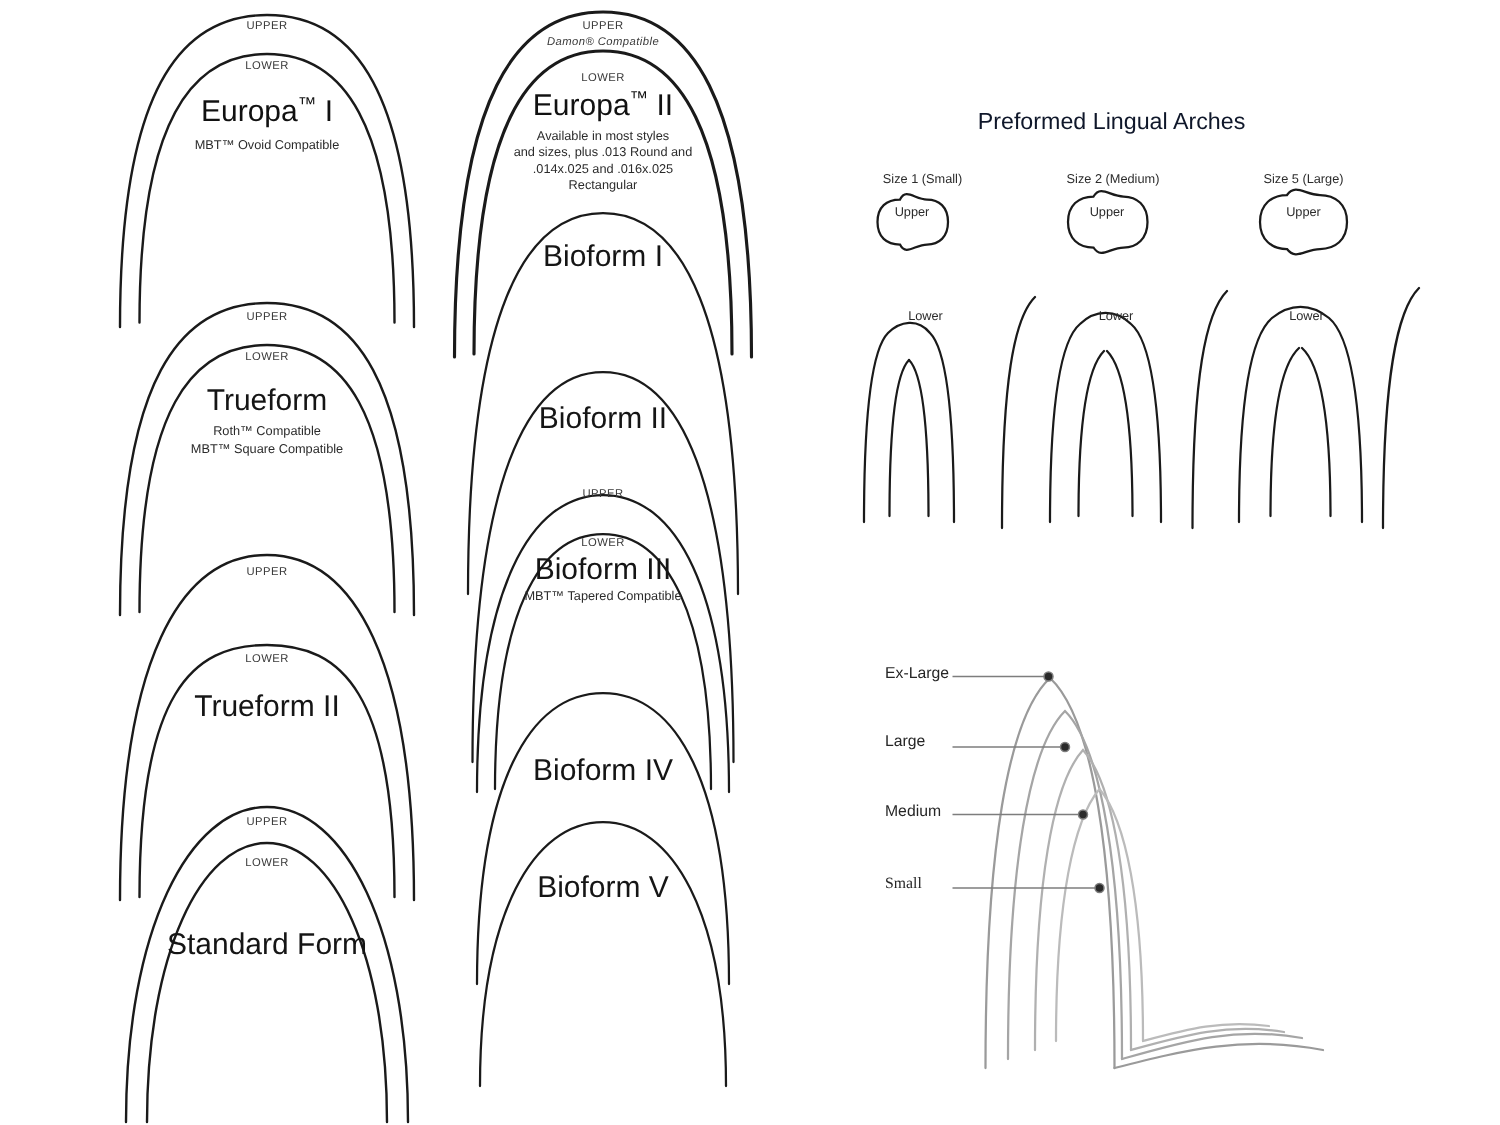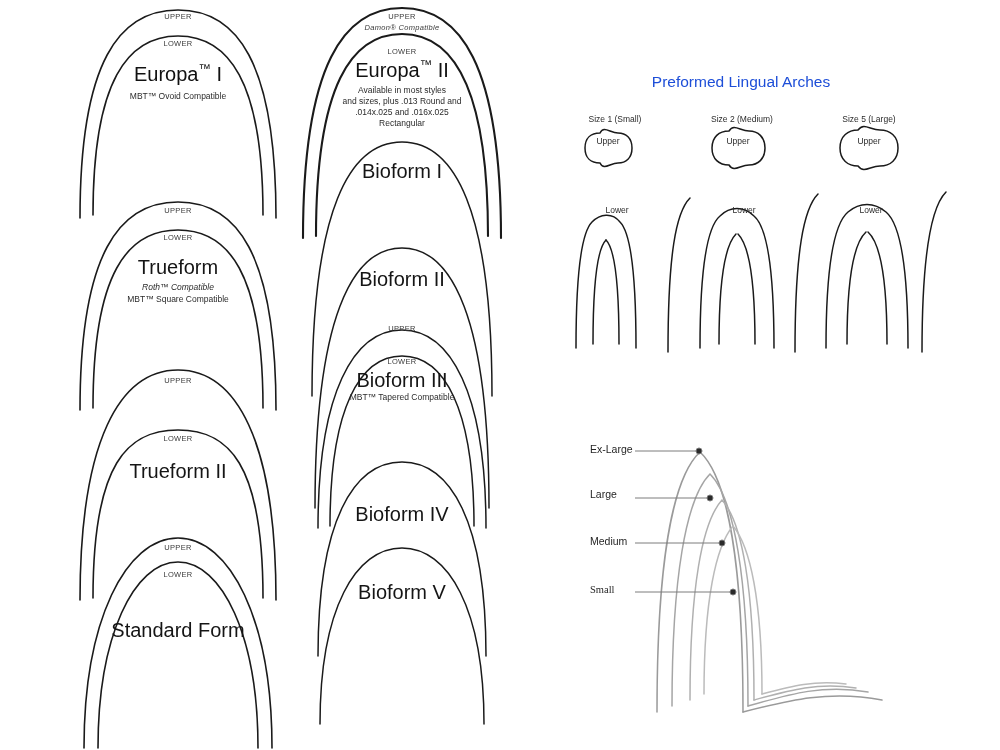--- a/index.html
+++ b/index.html
@@ -37,21 +37,21 @@
     white-space: nowrap;
     line-height: 1.25;
     color: #1b1b1b;
   }
 
   .lbl.tiny   { font-size: 7.5px;  letter-spacing: 0.3px; color: #3a3a3a; }
   .lbl.small  { font-size: 8.5px;  color: #2b2b2b; }
   .lbl.med    { font-size: 10.5px; color: #262626; }
   .lbl.name   { font-size: 20px;   color: #151515; }
   .lbl.name-lg{ font-size: 20px;   color: #111111; }
-  .lbl.section{ font-size: 15.5px; color: #1d4ed8; }
+  .lbl.section{ font-size: 15.5px; color: #0f172a; }
   .lbl.italic { font-style: italic; }
 
   .lbl sup { font-size: 0.62em; vertical-align: super; }
 
   .ctr { transform: translateX(-50%); }
   .lft { transform: none; }
 </style>
 </head>
 <body>
 
@@ -134,21 +134,21 @@
   <div class="lbl tiny ctr" style="left:178px; top:12px;">UPPER</div>
   <div class="lbl tiny ctr" style="left:178px; top:39px;">LOWER</div>
   <div class="lbl name-lg ctr" style="left:178px; top:62px;">
     <span>Europa</span><sup>™</sup><span> I</span>
   </div>
   <div class="lbl small ctr" style="left:178px; top:91px;">MBT™ Ovoid Compatible</div>
 
   <div class="lbl tiny ctr" style="left:178px; top:206px;">UPPER</div>
   <div class="lbl tiny ctr" style="left:178px; top:233px;">LOWER</div>
   <div class="lbl name ctr" style="left:178px; top:255px;">Trueform</div>
-  <div class="lbl small ctr" style="left:178px; top:282px;font-style:italic;">Roth™ Compatible</div>
+  <div class="lbl small ctr" style="left:178px; top:282px;">Roth™ Compatible</div>
   <div class="lbl small ctr" style="left:178px; top:294px;">MBT™ Square Compatible</div>
 
   <div class="lbl tiny ctr" style="left:178px; top:376px;">UPPER</div>
   <div class="lbl tiny ctr" style="left:178px; top:434px;">LOWER</div>
   <div class="lbl name ctr" style="left:178px; top:459px;">Trueform II</div>
 
   <div class="lbl tiny ctr" style="left:178px; top:543px;">UPPER</div>
   <div class="lbl tiny ctr" style="left:178px; top:570px;">LOWER</div>
   <div class="lbl name ctr" style="left:178px; top:618px;">Standard Form</div>
 

